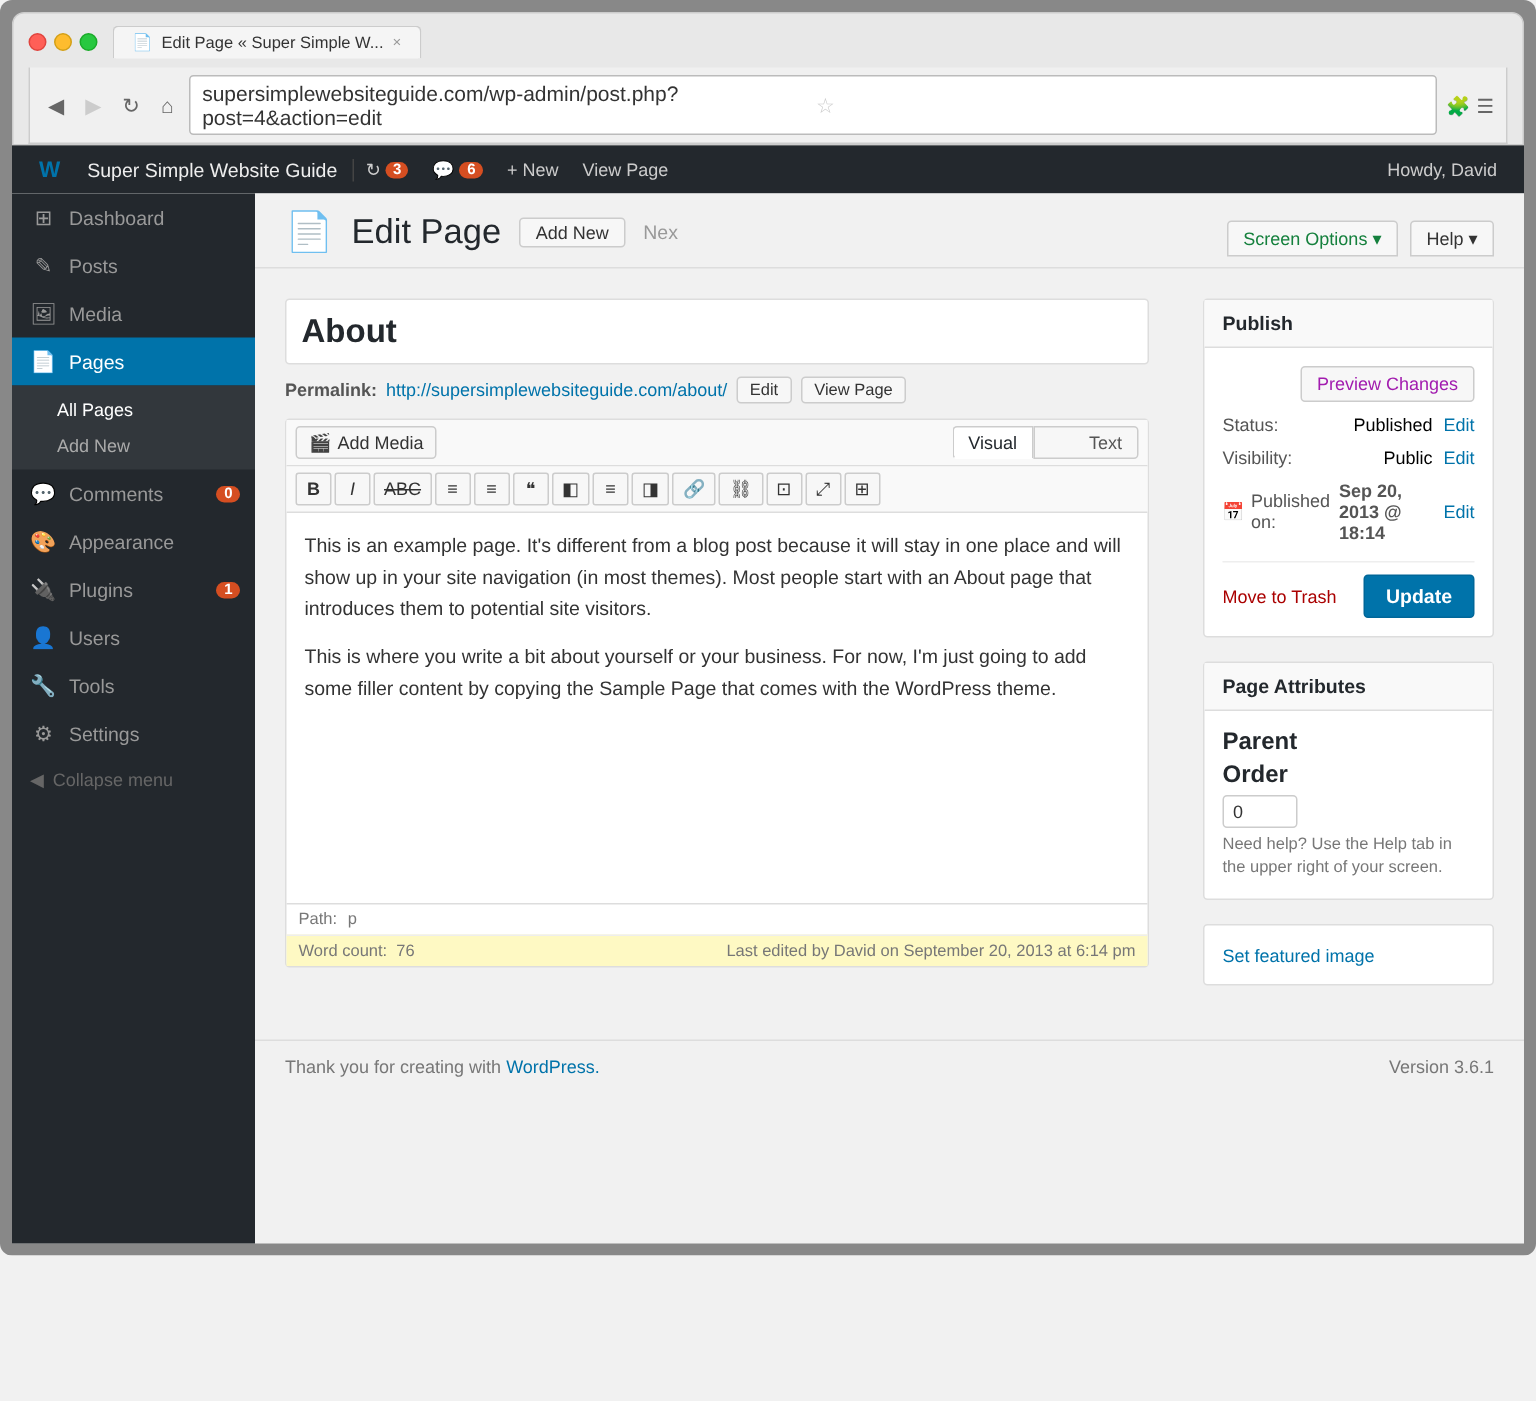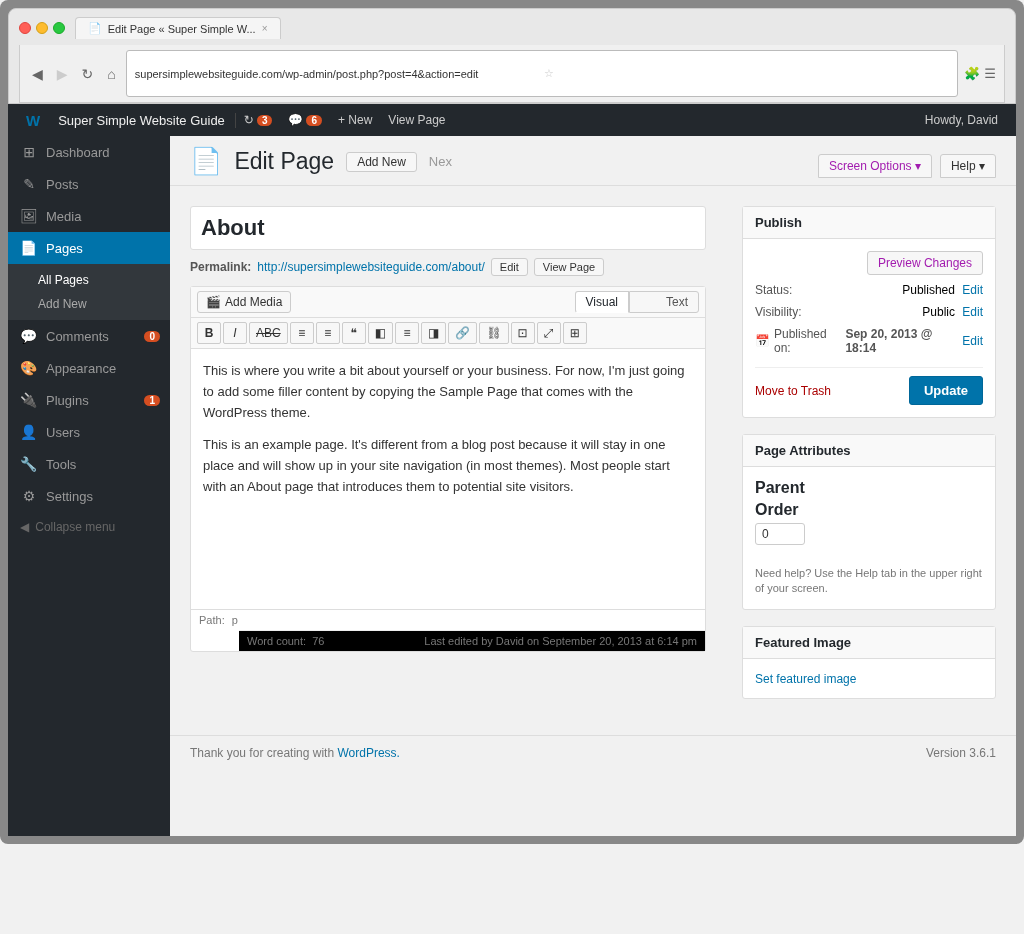--- a/index.html
+++ b/index.html
@@ -11,21 +11,21 @@
     .browser-dots { display: flex; gap: 5px; }
     .dot { width: 12px; height: 12px; border-radius: 50%; }
     .dot-red { background: #ff5f57; border: 1px solid #e0443e; }
     .dot-yellow { background: #febc2e; border: 1px solid #d4a017; }
     .dot-green { background: #28c840; border: 1px solid #1aab29; }
     .browser-tab { background: #f5f5f5; border: 1px solid #ccc; border-bottom: none; border-radius: 4px 4px 0 0; padding: 4px 12px; font-size: 11px; color: #333; display: flex; align-items: center; gap: 6px; }
     .browser-tab .tab-close { color: #999; font-size: 10px; cursor: pointer; }
     .browser-toolbar { background: #f0f0f0; border: 1px solid #ccc; border-top: none; display: flex; align-items: center; gap: 6px; padding: 5px 8px; }
     .browser-nav-btn { background: none; border: none; color: #666; font-size: 14px; cursor: pointer; padding: 2px 4px; }
     .browser-nav-btn:disabled { color: #ccc; }
-    .address-bar { flex: 1; background: white; border: 1px solid #bbb; border-radius: 3px; padding: 16px 8px; font-size: 11px; color: #333; display: flex; align-items: center; gap: 4px; }
+    .address-bar { flex: 1; background: white; border: 1px solid #bbb; border-radius: 3px; padding: 3px 8px; font-size: 14px; color: #333; display: flex; align-items: center; gap: 4px; }
     .address-bar span { flex: 1; }
     .browser-actions { display: flex; gap: 4px; }
     .browser-action-btn { background: none; border: none; color: #666; font-size: 13px; cursor: pointer; }
 
     
     .wp-admin-bar { background: #23282d; display: flex; align-items: center; height: 32px; padding: 0 10px; gap: 0; }
     .wp-logo { color: #999; font-size: 16px; padding: 0 8px; }
     .wp-site-name { color: #eee; font-size: 13px; padding: 0 10px; border-right: 1px solid #444; }
     .wp-bar-item { color: #ccc; font-size: 12px; padding: 0 8px; display: flex; align-items: center; gap: 3px; cursor: pointer; height: 32px; }
     .wp-bar-badge { background: #d54e21; color: white; border-radius: 10px; padding: 0 5px; font-size: 10px; font-weight: bold; }
@@ -47,21 +47,21 @@
 
     
     .wp-content { flex: 1; padding: 0; }
 
     
     .wp-page-header { background: #f1f1f1; padding: 10px 20px 0; border-bottom: 1px solid #ddd; display: flex; align-items: center; justify-content: space-between; }
     .wp-page-title-area { display: flex; align-items: center; gap: 12px; padding-bottom: 8px; }
     .wp-page-title { font-size: 23px; font-weight: 400; color: #23282d; line-height: 1.3; }
     .wp-add-new-btn { background: #f7f7f7; border: 1px solid #ccc; border-radius: 3px; padding: 2px 10px; font-size: 12px; color: #333; cursor: pointer; text-decoration: none; }
     .wp-header-actions { display: flex; gap: 8px; align-items: center; }
-    .screen-options-btn { background: #f7f7f7; border: 1px solid #ccc; border-radius: 3px 3px 0 0; padding: 4px 10px; font-size: 12px; color: #a21caf; cursor: pointer; }
+    .screen-options-btn { background: #f7f7f7; border: 1px solid #ccc; border-radius: 3px 3px 0 0; padding: 4px 10px; font-size: 12px; color: #15803d; cursor: pointer; }
     .help-btn { background: #f7f7f7; border: 1px solid #ccc; border-radius: 3px 3px 0 0; padding: 4px 10px; font-size: 12px; color: #333; cursor: pointer; }
 
     
     .wp-edit-area { padding: 20px; display: flex; gap: 36px; }
 
     .wp-main-editor { flex: 1; }
 
     
     .post-title-input { width: 100%; border: 1px solid #ddd; border-radius: 3px; padding: 8px 10px; font-size: 22px; font-weight: 600; color: #23282d; outline: none; margin-bottom: 8px; }
 
@@ -87,39 +87,39 @@
     .format-btn { background: #f7f7f7; border: 1px solid #ccc; border-radius: 2px; padding: 2px 6px; font-size: 12px; color: #333; cursor: pointer; min-width: 24px; text-align: center; height: 22px; display: flex; align-items: center; justify-content: center; }
 
     
     .editor-content { padding: 12px; min-height: 260px; font-size: 13px; line-height: 1.6; color: #333; }
     .editor-content p { margin-bottom: 12px; }
 
     
     .editor-footer { border-top: 1px solid #ddd; padding: 4px 8px; font-size: 11px; color: #777; display: flex; justify-content: space-between; align-items: center; }
 
     
-    .wp-sidebar-panels { width: 254px; flex-shrink: 0; }
+    .wp-sidebar-panels { width: 194px; flex-shrink: 0; }
 
     
     .metabox { background: white; border: 1px solid #ddd; border-radius: 3px; margin-bottom: 16px; }
     .metabox-header { background: #f9f9f9; border-bottom: 1px solid #ddd; padding: 8px 12px; font-size: 13px; font-weight: 600; color: #23282d; display: flex; align-items: center; justify-content: space-between; cursor: pointer; }
     .metabox-content { padding: 12px; }
     .metabox-row { display: flex; justify-content: space-between; align-items: center; margin-bottom: 8px; font-size: 12px; }
     .metabox-label { color: #555; }
     .metabox-link { color: #0073aa; text-decoration: none; cursor: pointer; }
     .move-to-trash { color: #a00; text-decoration: none; font-size: 12px; cursor: pointer; }
     .update-btn { background: #0073aa; border: 1px solid #006799; border-radius: 3px; padding: 6px 14px; font-size: 13px; color: white; cursor: pointer; font-weight: 600; }
     .publish-actions { display: flex; justify-content: space-between; align-items: center; margin-top: 12px; padding-top: 8px; border-top: 1px solid #eee; }
     .preview-btn { background: #f7f7f7; border: 1px solid #ccc; border-radius: 3px; padding: 4px 10px; font-size: 12px; color: #a21caf; cursor: pointer; }
 
     
     .attr-label { font-size: 16px; font-weight: 600; color: #23282d; margin-bottom: 4px; display: block; }
     .attr-select { border: 1px solid #ccc; border-radius: 3px; padding: 3px 6px; font-size: 12px; color: #333; background: white; width: 100%; margin-bottom: 10px; }
     .attr-input { border: 1px solid #ccc; border-radius: 3px; padding: 3px 6px; font-size: 12px; color: #333; width: 50px; }
-    .attr-help { font-size: 11px; color: #777; margin-top: 21px; line-height: 1.4; }
+    .attr-help { font-size: 11px; color: #777; margin-top: 4px; line-height: 1.4; }
 
     
     .featured-image-link { color: #0073aa; text-decoration: none; font-size: 12px; cursor: pointer; }
 
     
     .wp-footer { background: #f1f1f1; border-top: 1px solid #ddd; padding: 10px 20px; font-size: 12px; color: #777; display: flex; justify-content: space-between; }
     .wp-footer a { color: #0073aa; text-decoration: none; }
 
     
     .pub-date-row { display: flex; align-items: center; gap: 4px; font-size: 12px; color: #555; margin-bottom: 8px; }
@@ -292,32 +292,32 @@
             <button class="format-btn">≡</button>
             <button class="format-btn">◨</button>
             <button class="format-btn">🔗</button>
             <button class="format-btn">⛓</button>
             <button class="format-btn">⊡</button>
             <button class="format-btn">⤢</button>
             <button class="format-btn">⊞</button>
           </div>
 
           <div class="editor-content">
+            <p>This is an example page. It's different from a blog post because it will stay in one place and will show up in your site navigation (in most themes). Most people start with an About page that introduces them to potential site visitors.</p>
             <p>This is where you write a bit about yourself or your business. For now, I'm just going to add some filler content by copying the Sample Page that comes with the WordPress theme.</p>
-            <p>This is an example page. It's different from a blog post because it will stay in one place and will show up in your site navigation (in most themes). Most people start with an About page that introduces them to potential site visitors.</p>
           </div>
 
           <div class="editor-footer">
             <span>
               <span>Path:</span>
               <span style="margin-left:4px;">p</span>
             </span>
             <span></span>
           </div>
-          <div class="editor-footer" style="background:#000000; border-top:1px solid #eee;margin-left:48px;">
+          <div class="editor-footer" style="background:#fef9c3; border-top:1px solid #eee;">
             <span>
               <span>Word count:</span>
               <span style="margin-left:3px;">76</span>
             </span>
             <span>Last edited by David on September 20, 2013 at 6:14 pm</span>
           </div>
         </div>
       </div>
 
       <div class="wp-sidebar-panels">
@@ -363,23 +363,20 @@
           </div>
           <div class="metabox-content">
             <label class="attr-label">Parent</label>
             <label class="attr-label">Order</label>
             <input class="attr-input" type="text" value="0" style="">
             <p class="attr-help">Need help? Use the Help tab in the upper right of your screen.</p>
           </div>
         </div>
 
         <div class="metabox">
-          <div class="metabox-header">
-            <span>Featured Image</span>
-          </div>
           <div class="metabox-content">
             <a class="featured-image-link">Set featured image</a>
           </div>
         </div>
 
       </div>
     </div>
 
     <div class="wp-footer">
       <span>

